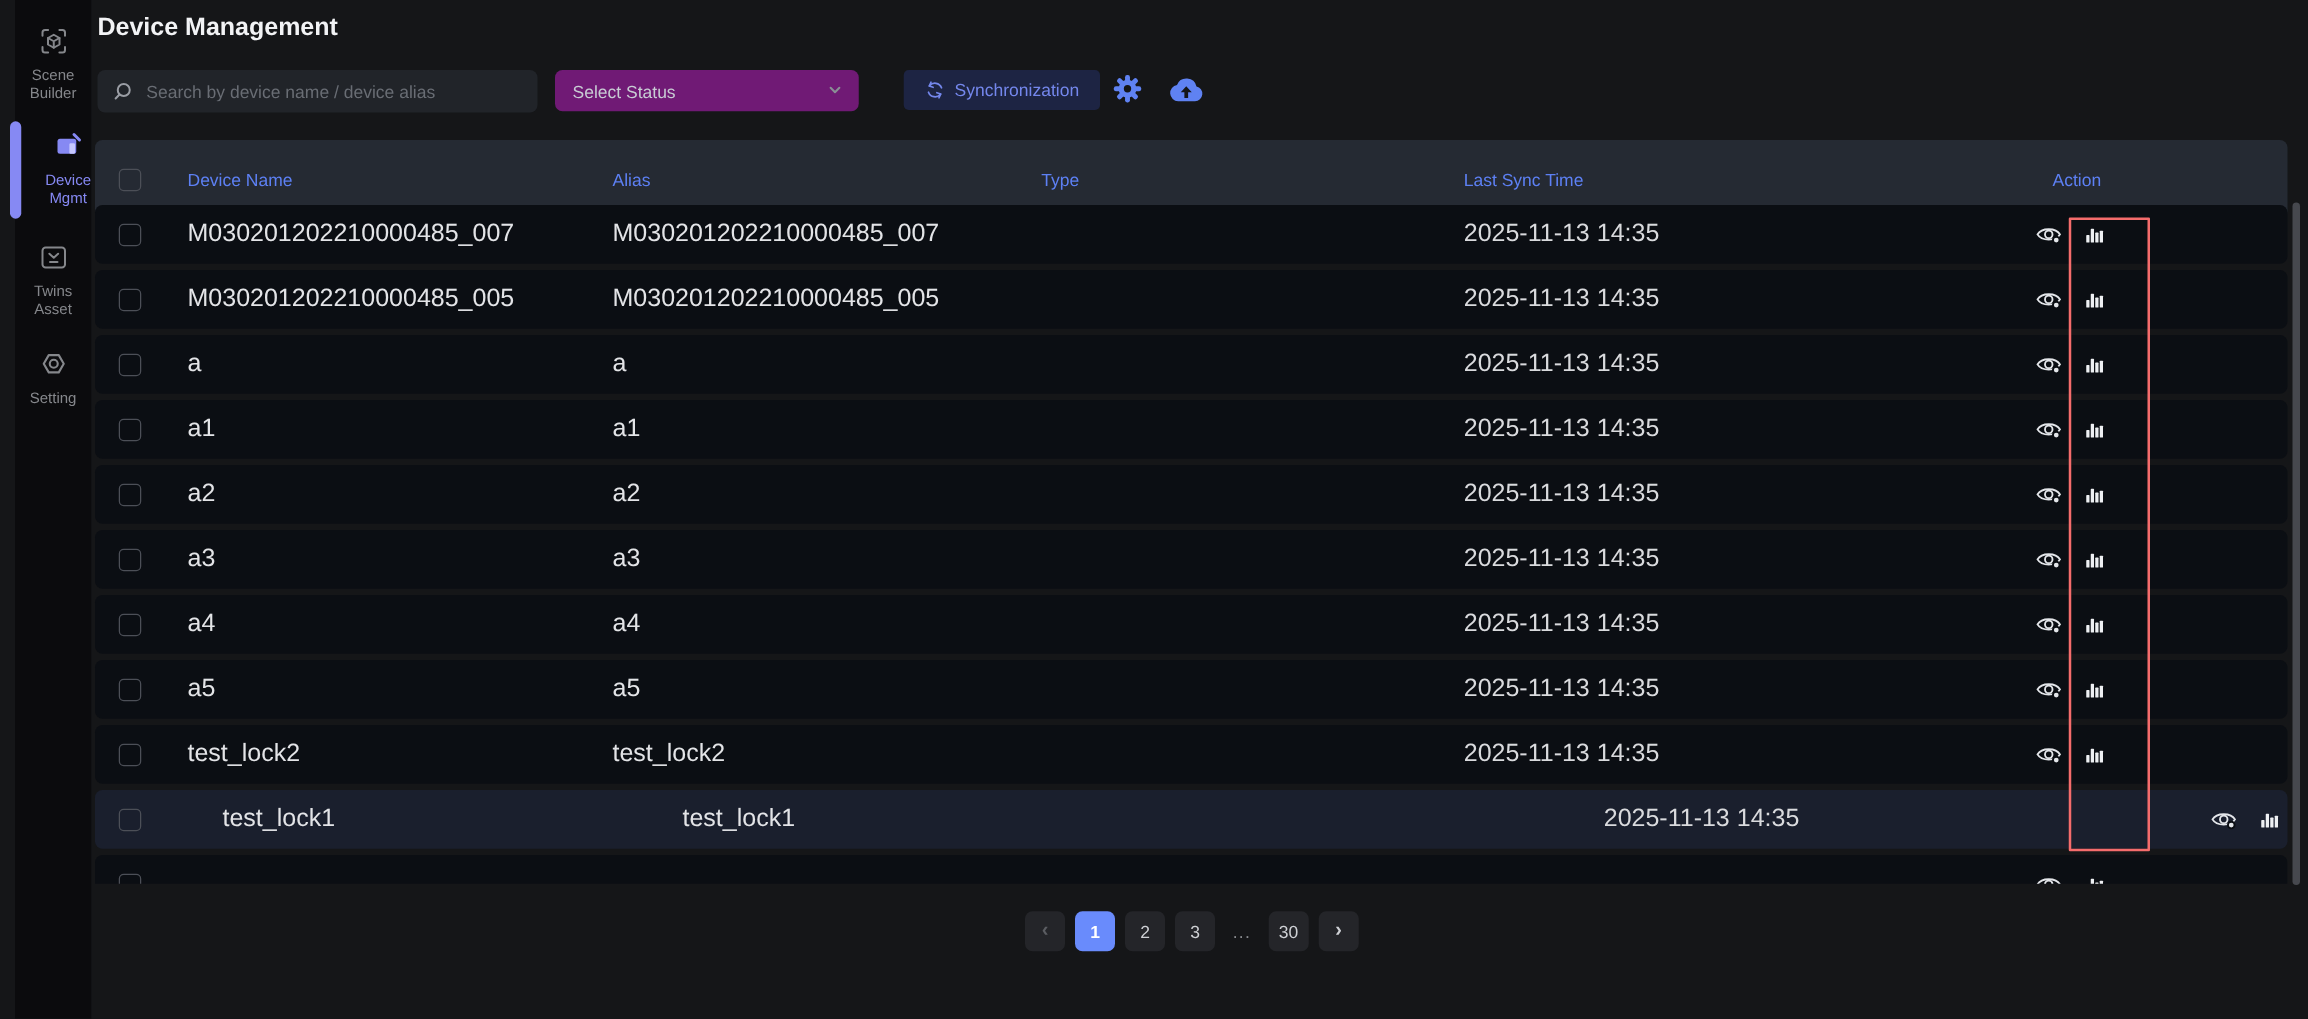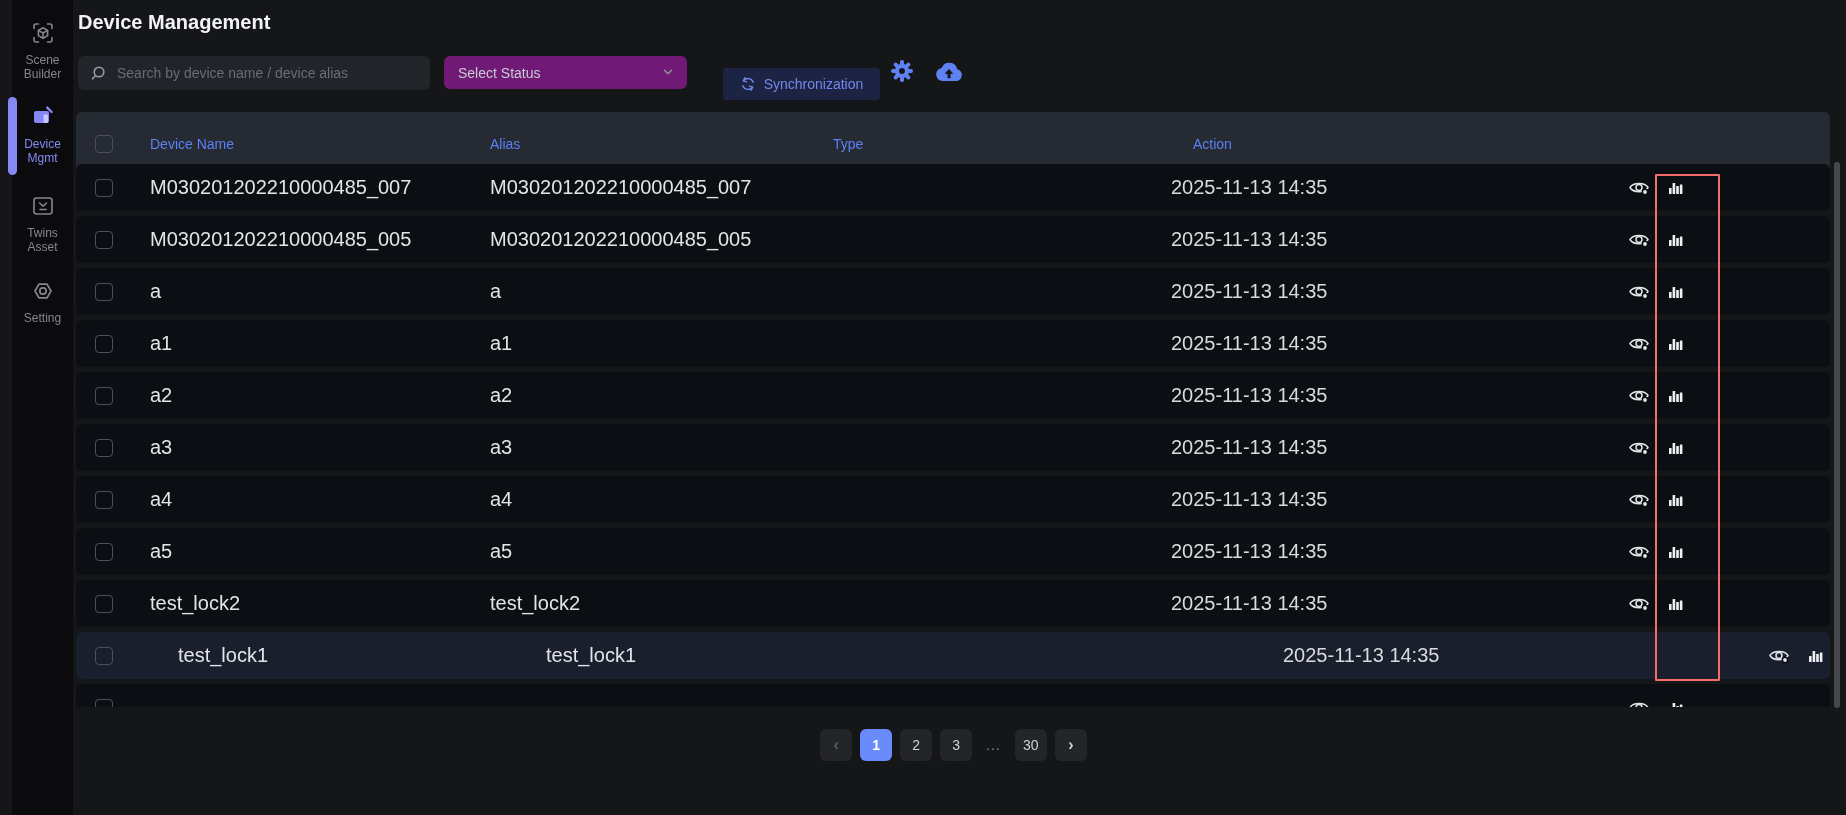--- a/index.html
+++ b/index.html
@@ -8,33 +8,33 @@
     position:relative;
     background:#151618;
     font-family:"Liberation Sans", sans-serif;
     color:#e3e4e7;
   }
 
   
   .sidebar { position:absolute; left:12px; top:0; width:61px; height:815px; background:#0b0b0d; z-index:2; }
   .side-item { position:absolute; width:61px; text-align:center; color:#85878b; font-size:12px; line-height:14px; cursor:pointer; }
   .side-item .icn { display:block; margin:0 auto 4px; }
-  .side-item.active { color:var(--active_purple,#8689f3); }
+  .side-item.active { color:var(--active_purple,#8689f3);margin-left:12px; }
   .active-bar { position:absolute; left:-4px; top:97px; width:9px; height:78px; border-radius:5px; background:var(--active_purple,#8689f3); }
 
   
   .page-title { position:absolute; left:78px; top:11px; font-size:20px; font-weight:700; color:#f2f3f5; }
   .search-box { position:absolute; left:78px; top:56px; width:352px; height:34px; background:#212429; border-radius:6px; display:flex; align-items:center; }
   .search-box svg { margin-left:12px; flex:none; }
   .search-box input { flex:1; height:100%; background:transparent; border:none; outline:none; color:#d5d7da; font-size:14px; padding:0 10px; font-family:"Liberation Sans",sans-serif; }
   .search-box input::placeholder { color:#696d74; }
   .status-select { position:absolute; left:444px; top:56px; width:243px; height:33px; background:#701a75; border-radius:6px; display:flex; align-items:center; cursor:pointer; }
   .status-select .sel-text { margin-left:14px; font-size:14px; color:#c8ccd4; }
   .status-select .chev { position:absolute; right:12px; top:9px; }
-  .sync-btn { position:absolute; left:723px; top:56px; width:157px; height:32px; background:var(--sync_button_bg,#1d2443); border:none; border-radius:4px; display:flex; align-items:center; justify-content:center; gap:8px; cursor:pointer;margin-top:12px; }
+  .sync-btn { position:absolute; left:723px; top:56px; width:157px; height:32px; background:var(--sync_button_bg,#1d2443); border:none; border-radius:4px; display:flex; align-items:center; justify-content:center; gap:8px; cursor:pointer; }
   .sync-btn span { color:var(--sync_button_text,#7487ec); font-size:14px; font-family:"Liberation Sans",sans-serif; }
   .icon-btn { position:absolute; background:transparent; border:none; cursor:pointer; padding:0; }
   .gear-btn { left:890px; top:59px; }
   .cloud-btn { left:934px; top:61px; }
 
   
   .tgrid { display:grid; grid-template-columns:74px 340px 343px 338px 449px 1fr; align-items:center; }
   .thead { position:absolute; left:76px; top:112px; width:1754px; height:63px; background:var(--table_header_bg,#252a33); border-radius:6px; z-index:1; }
   .thead .th { color:var(--accent_blue,#5d80f4); font-size:14px; }
   .th-action { padding-left:22px; }
@@ -162,20 +162,21 @@
   </svg>
 </button>
 
 <div class="thead tgrid">
   <div class="cbcell">
       <div class="checkbox"></div>
     </div>
   <div class="th">Device Name</div>
   <div class="th">Alias</div>
   <div class="th">Type</div>
+  <div class="th">Last Sync Time</div>
   <div class="th th-action">Action</div>
 </div>
 
 <div class="tbody">
   <div class="trow tgrid">
     <div class="cbcell">
         <div class="checkbox"></div>
       </div>
     <div class="c-name">M030201202210000485_007</div>
     <div class="c-alias">M030201202210000485_007</div>

